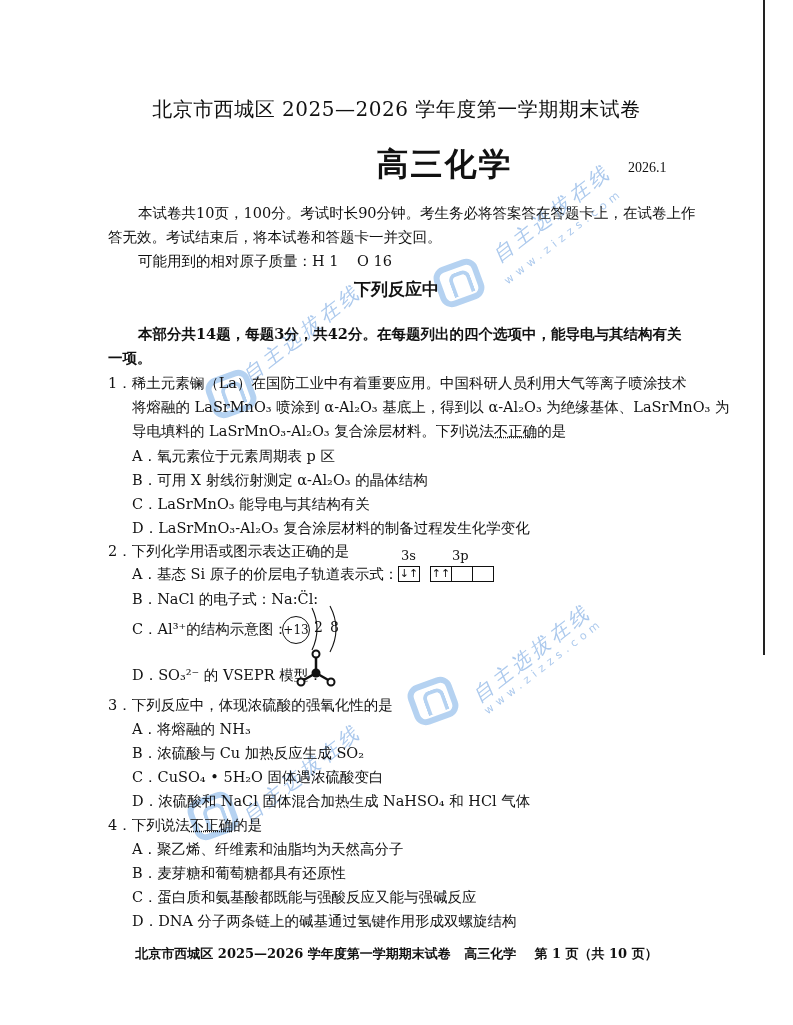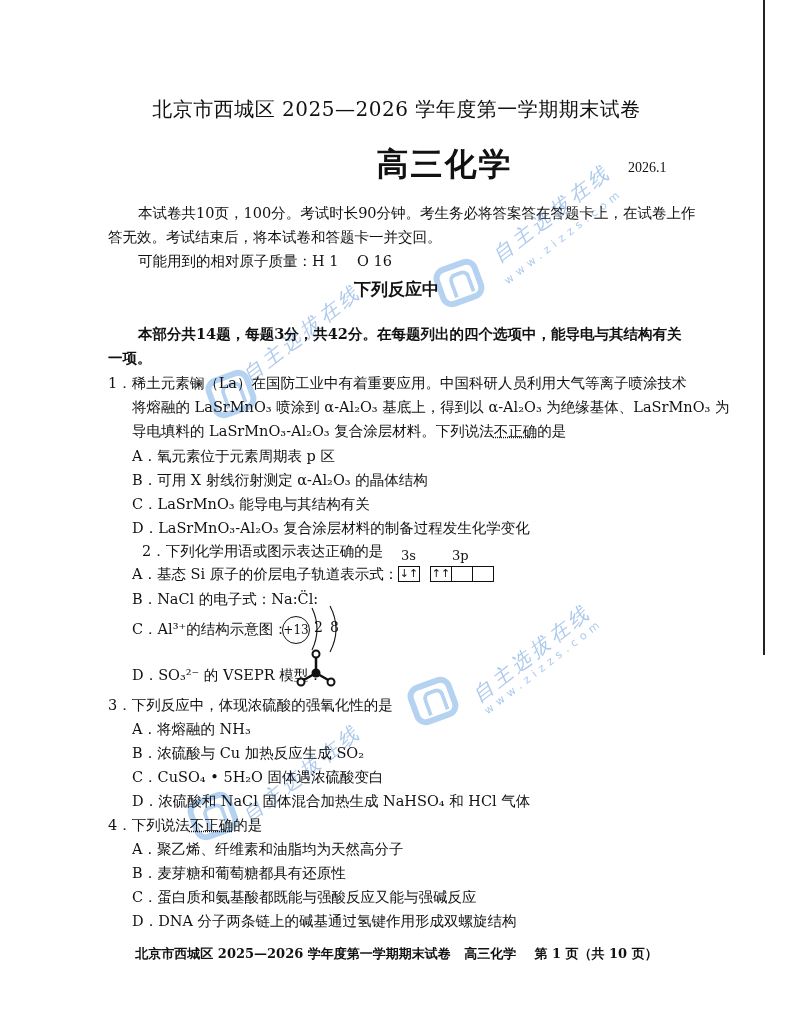--- a/index.html
+++ b/index.html
@@ -63,21 +63,21 @@
 </div>
 <div class="abs q-line" style="left:132px;top:394px;">将熔融的 LaSrMnO₃ 喷涂到 α-Al₂O₃ 基底上，得到以 α-Al₂O₃ 为绝缘基体、LaSrMnO₃ 为</div>
 <div class="abs q-line" style="left:132px;top:418px;">
   <span>导电填料的 LaSrMnO₃-Al₂O₃ 复合涂层材料。下列说法</span><span class="dot-under-group" style="text-decoration: underline dotted;">不正确</span><span>的是</span>
 </div>
 <div class="abs q-line opt" style="top:443px;">A．氧元素位于元素周期表 p 区</div>
 <div class="abs q-line opt" style="top:467px;">B．可用 X 射线衍射测定 α-Al₂O₃ 的晶体结构</div>
 <div class="abs q-line opt" style="top:491px;">C．LaSrMnO₃ 能导电与其结构有关</div>
 <div class="abs q-line opt" style="top:515px;">D．LaSrMnO₃-Al₂O₃ 复合涂层材料的制备过程发生化学变化</div>
 
-<div class="abs q-line" style="left:108px;top:538px;margin-left:34px;">
+<div class="abs q-line" style="left:108px;top:538px;">
   <span>2．</span><span>下列化学用语或图示表达正确的是</span>
 </div>
 <div class="abs q-line opt" style="top:561px;">A．基态 Si 原子的价层电子轨道表示式：</div>
 <div class="abs" style="left:401px;top:548px;font-size:13px;">3s</div>
 <div class="abs" style="left:452px;top:548px;font-size:13px;">3p</div>
 <div class="abs orbital" style="left:398px;top:566px;">
   <span>↓↑</span>
 </div>
 <div class="abs orbital" style="left:430px;top:566px;">
   <span>↑↑</span>

